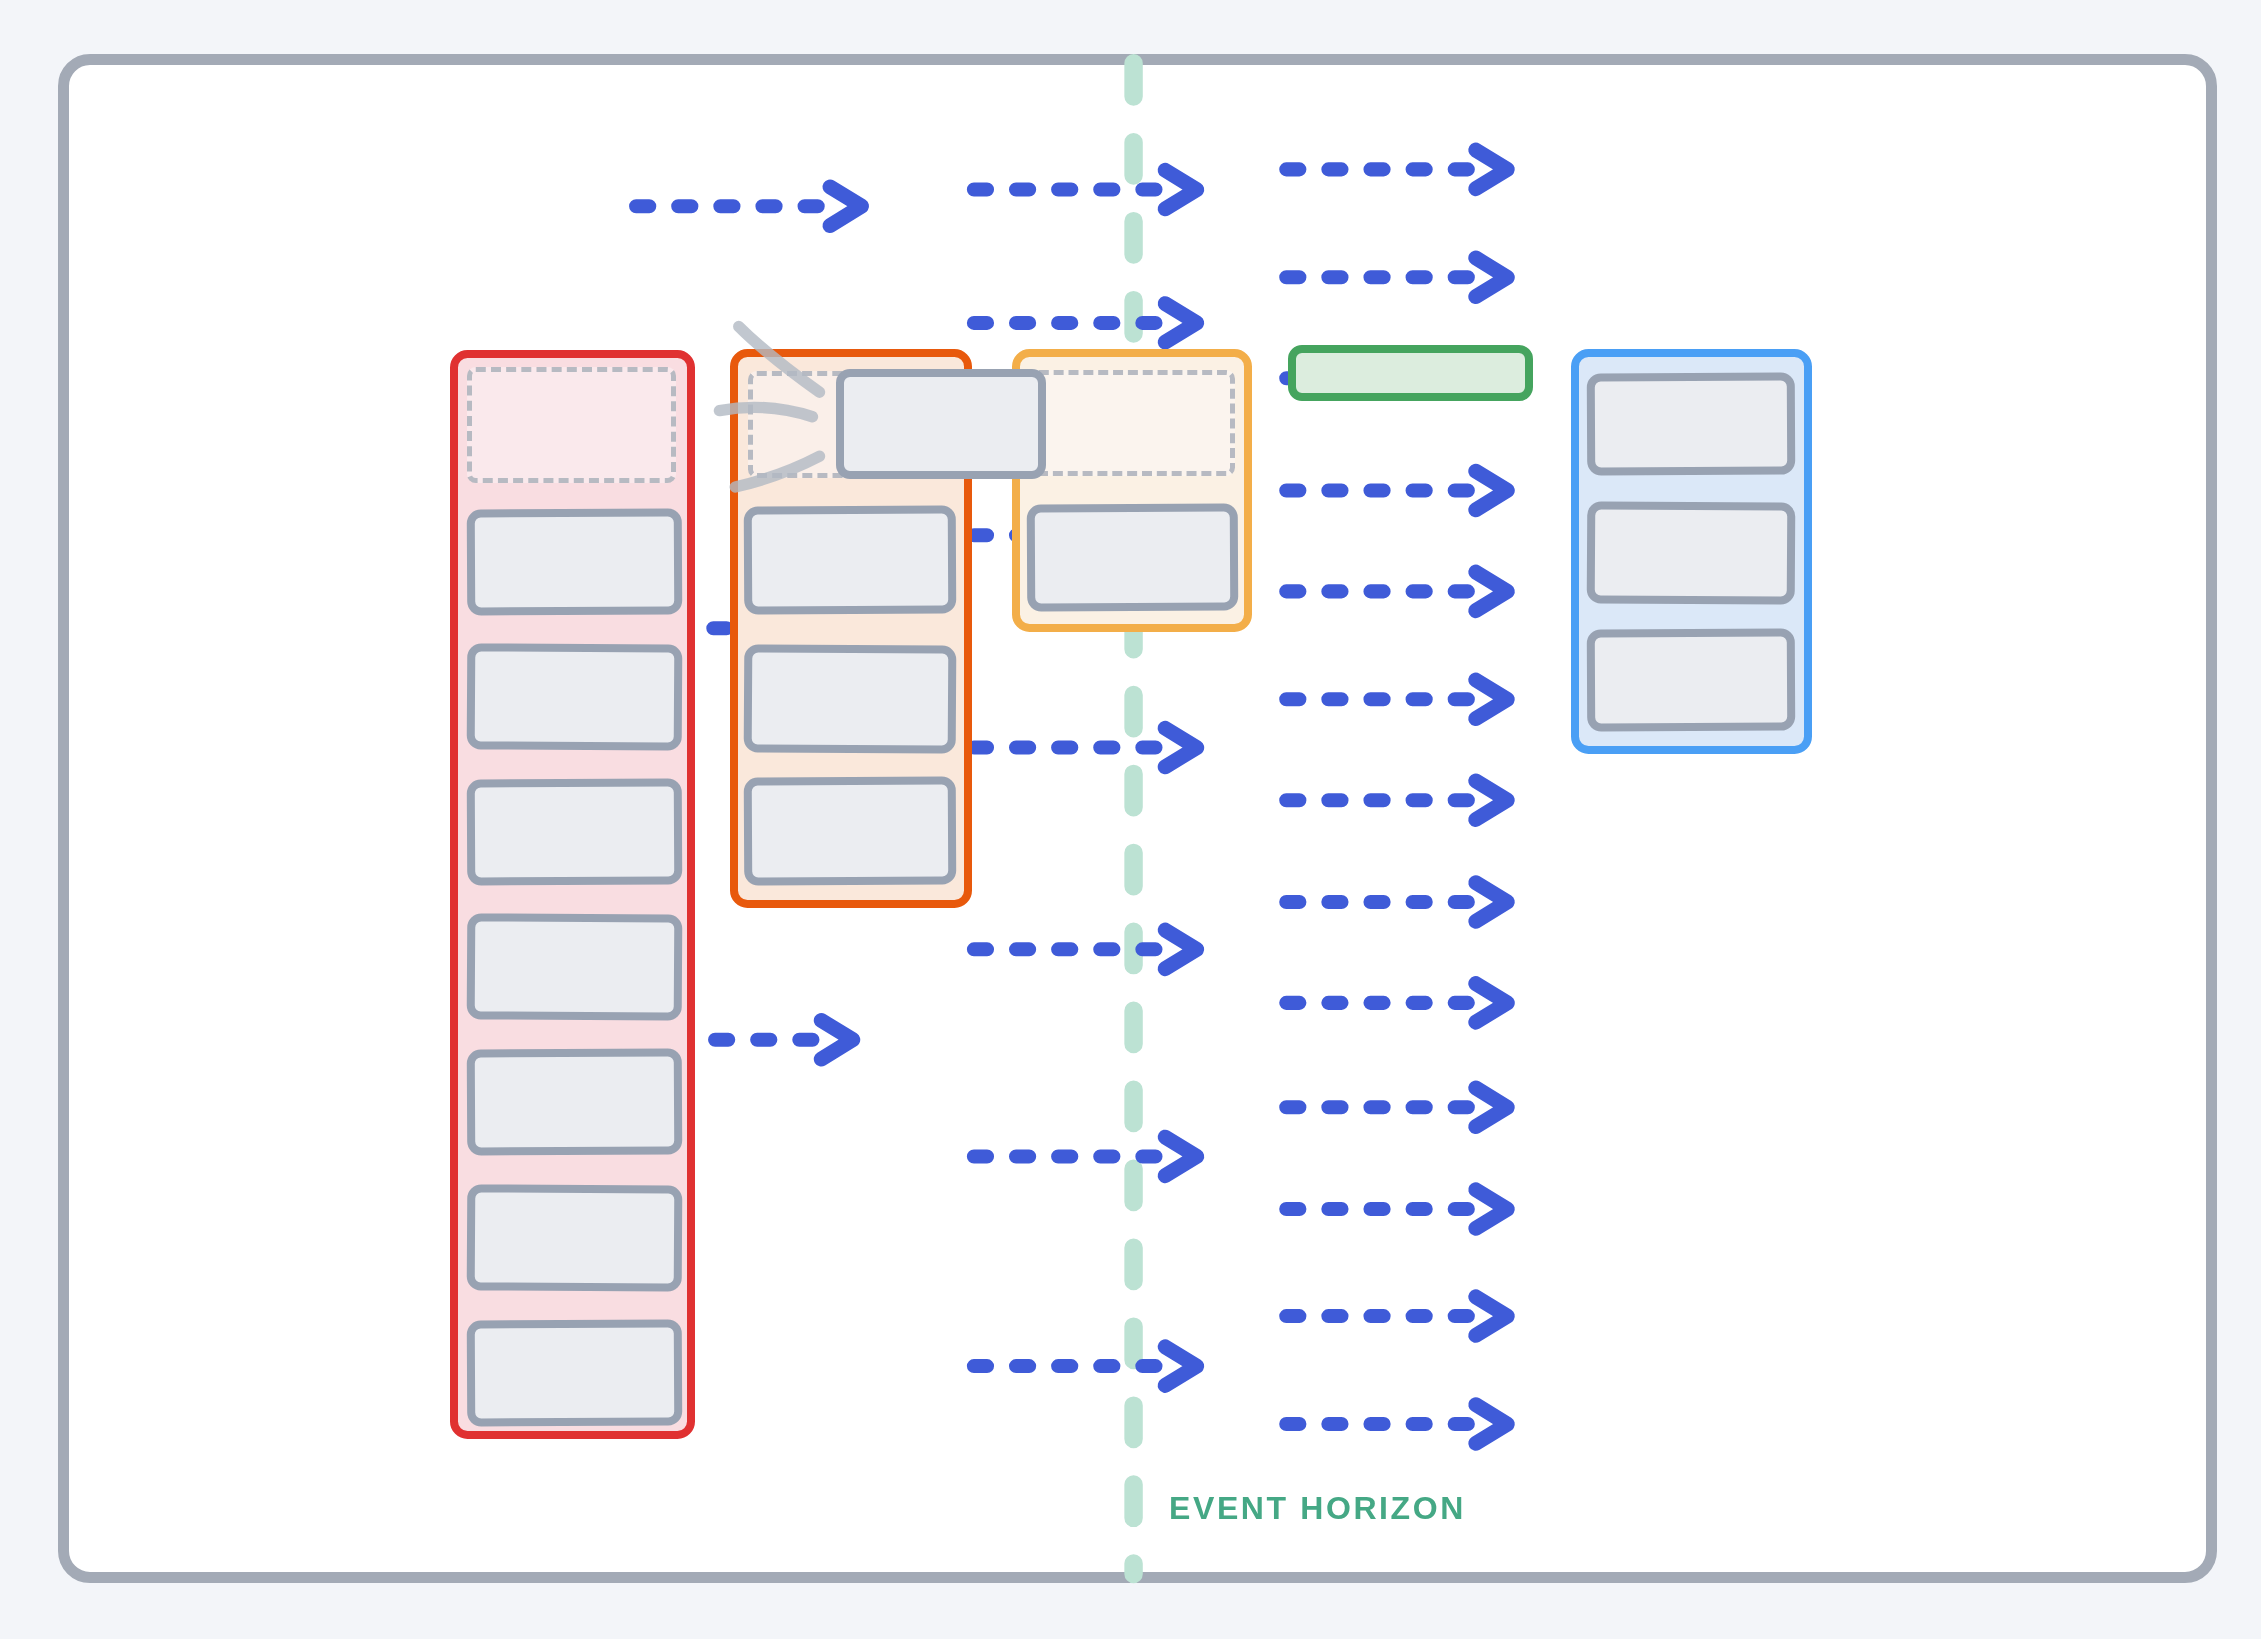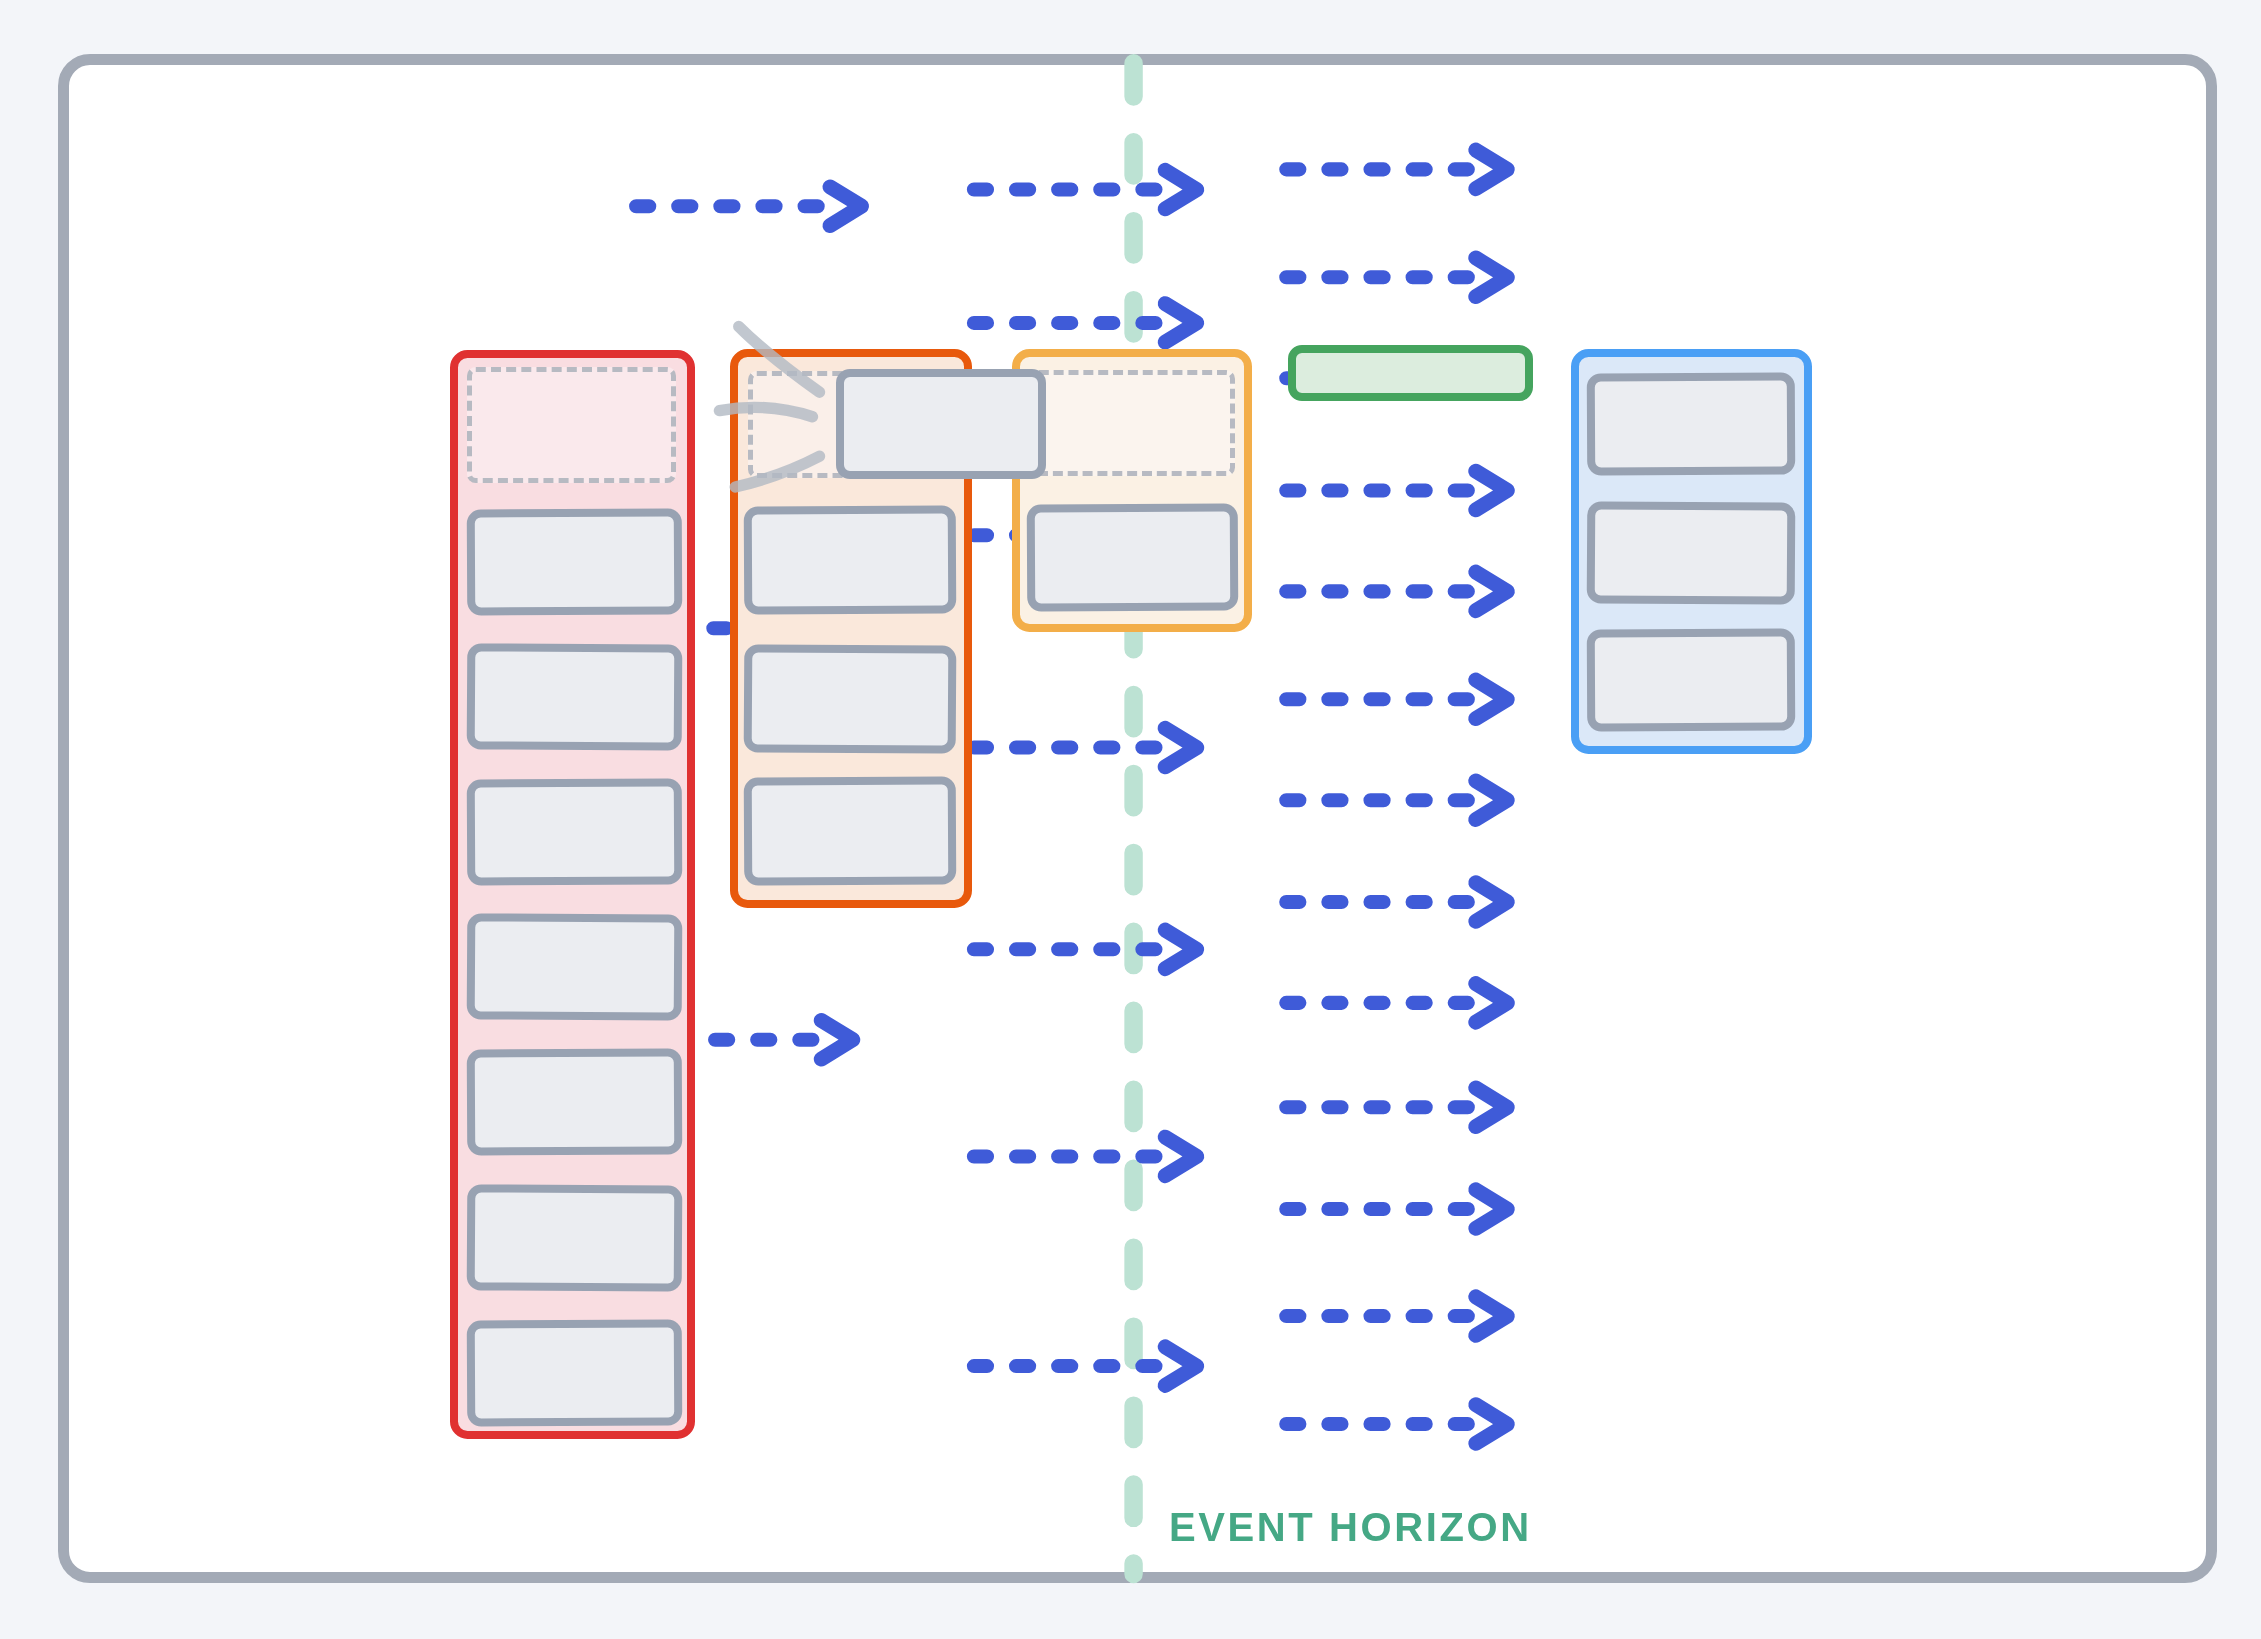--- a/index.html
+++ b/index.html
@@ -52,25 +52,24 @@
     border:8px solid #45a45e;
     background:#dcedde;
     border-radius:14px;
     box-sizing:border-box;
     z-index:10;
   }
   .horizon-label{
     position:absolute;
     z-index:50;
     font-weight:bold;
-    font-size:40px;
+    font-size:32px;
     letter-spacing:2.6px;
     color:#45a885;
     white-space:nowrap;
-    margin-top:15px;
   }
   .arr-dash{stroke-width:16;stroke-linecap:round;stroke-dasharray:15 33;fill:none;}
   .arr-head{stroke-width:17;stroke-linecap:round;stroke-linejoin:round;fill:none;}
   .horizon-line{stroke-width:21;stroke-linecap:round;stroke-dasharray:38 52;fill:none;}
   .claw{stroke-width:13;stroke-linecap:round;fill:none;opacity:.8;}
 </style>
 </head>
 <body>
 
 <div class="stage">

